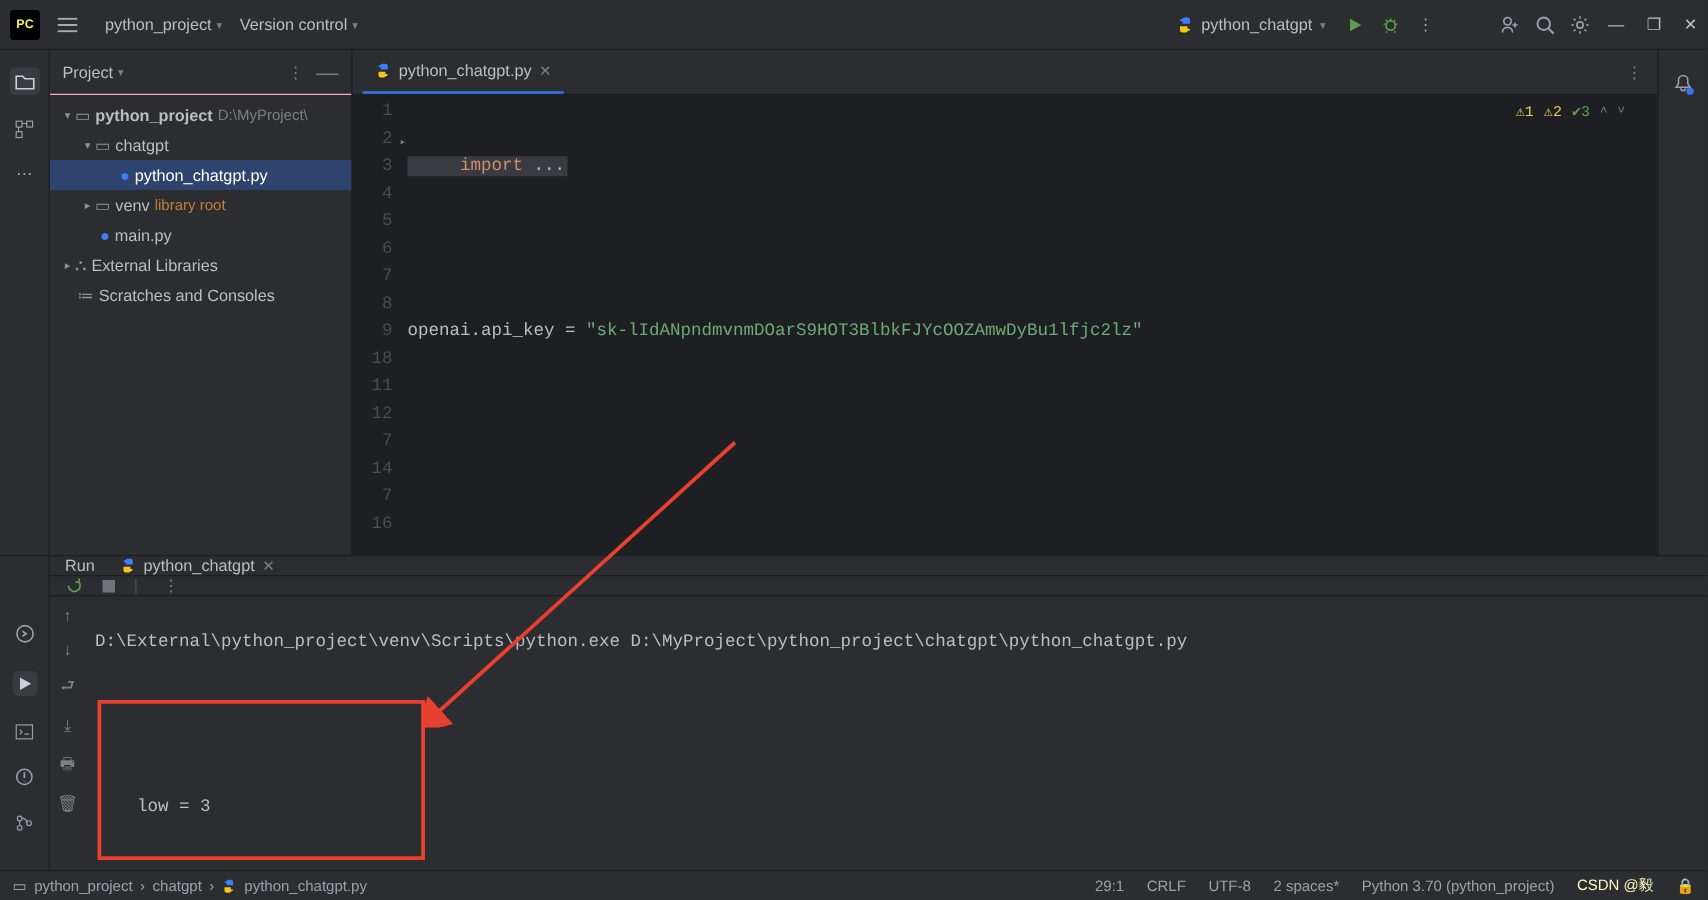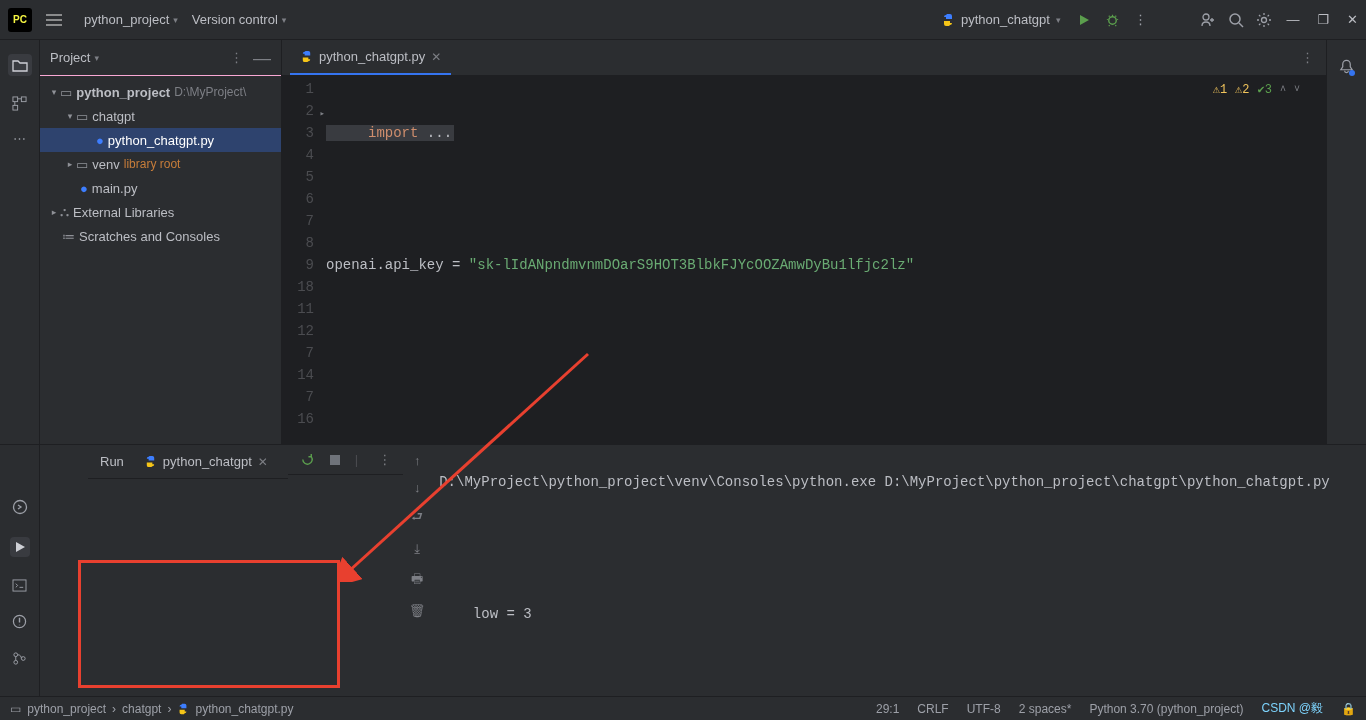--- a/index.html
+++ b/index.html
@@ -60,21 +60,21 @@
 .warn2 { color: #f2c55c; }
 .ok { color: #5b9e4d; }
 .ins-arrow { color: #7d7f85; font-size: 10px; }
 .rightbar { width: 40px; background: #2b2d30; border-left: 1px solid #1e1f22; display: flex; flex-direction: column; align-items: center; padding-top: 18px; gap: 22px; }
 .rightbar .ico { color: #9da0a8; cursor: pointer; }
 .badge { position:absolute; background:#3574f0; width:6px;height:6px;border-radius:50%; margin-left:10px; margin-top:-4px;}
 .runpane { height: 252px; border-top: 1px solid #1e1f22; display: flex; background: #2b2d30; }
 .runleft { width: 40px; background: #2b2d30; border-right: 1px solid #1e1f22; display: flex; flex-direction: column; align-items: center; padding-top: 54px; gap: 22px; }
 .runleft .ico { color: #9da0a8; cursor: pointer; }
 .runleft .ico.act { background:#393b40; padding:4px; border-radius:4px; }
-.runmain { flex: 1; display: flex; flex-direction: row; min-width: 0; margin-left: 48px; }
+.runmain { flex: 1; display: flex; flex-direction: column; min-width: 0; }
 .runtabs { height: 34px; display: flex; align-items: center; padding: 0 12px; border-bottom: 1px solid #1e1f22; }
 .runlabel { color: #bcbec4; font-size: 13px; margin-right: 12px; }
 .runtab { display: flex; align-items: center; gap: 6px; padding: 0 8px; height: 100%; color: #bcbec4; }
 .runtab .x { color: #7d7f85; font-size: 12px; }
 .runtool { height: 30px; display: flex; align-items: center; gap: 14px; padding: 0 12px; border-bottom: 1px solid #1e1f22; }
 .runtool .rerun { color: #5b9e4d; }
 .runtool .stop { color: #7d7f85; }
 .runtool .dots { color: #7d7f85; margin-left: 6px; }
 .runbody { flex: 1; display: flex; }
 .runside { width: 28px; display: flex; flex-direction: column; align-items: center; gap: 12px; padding-top: 8px; color: #7d7f85; }
@@ -364,21 +364,21 @@
     <div class="runbody">
       <div class="runside">
         <span>↑</span>
         <span>↓</span>
         <span>⮐</span>
         <span>⤓</span>
         <span>🖶</span>
         <span>🗑</span>
       </div>
       <div class="console">
-<div>D:\MyProject\python_project\venv\Consoles\python.exe D:\MyProject\python_project\chatgpt\python_chatgpt.py</div>
+<div>D:\External\python_project\venv\Scripts\python.exe D:\MyProject\python_project\chatgpt\python_chatgpt.py</div>
 <div> </div>
 <div> </div>
 <div>    low = 3</div>
 
 
 
       </div>
     </div>
   </div>
 </div>
@@ -397,21 +397,21 @@
         </svg>
       </span>
     <span>python_chatgpt.py</span>
   </div>
   <div class="sp2"></div>
   <span class="sseg">29:1</span>
   <span class="sseg">CRLF</span>
   <span class="sseg">UTF-8</span>
   <span class="sseg">2 spaces*</span>
   <span class="sseg">Python 3.70 (python_project)</span>
-  <span class="sseg" style="color:#7dd3fc">CSDN @毅</span>
+  <span class="sseg" style="color:#fef9c3">CSDN @毅</span>
   <span class="sseg">🔒</span>
 </div>
 
 <div class="redbox"></div>
 <svg class="arrow-svg" width="260" height="230">
   <defs>
       <marker id="ah" markerWidth="10" markerHeight="10" refX="2" refY="5" orient="auto">
         <path d="M0 0L10 5L0 10z" fill="#e8402f"></path>
       </marker>
     </defs>

